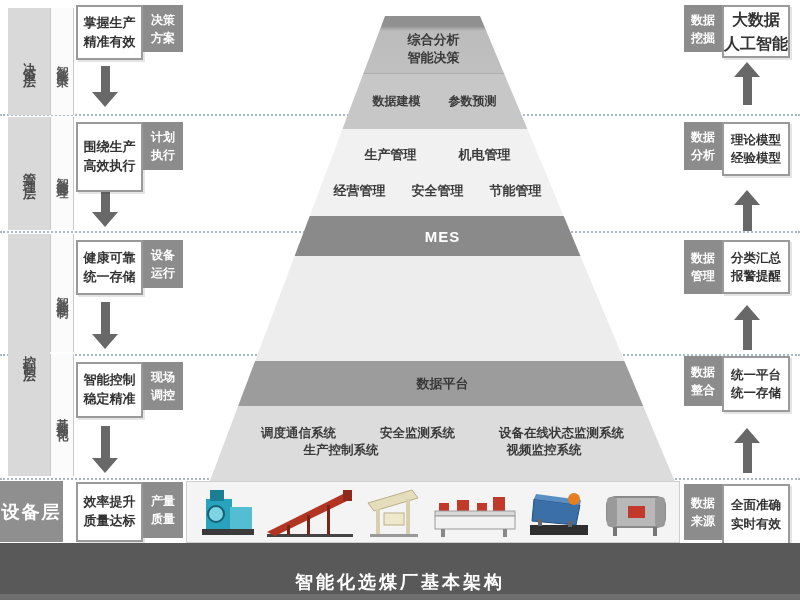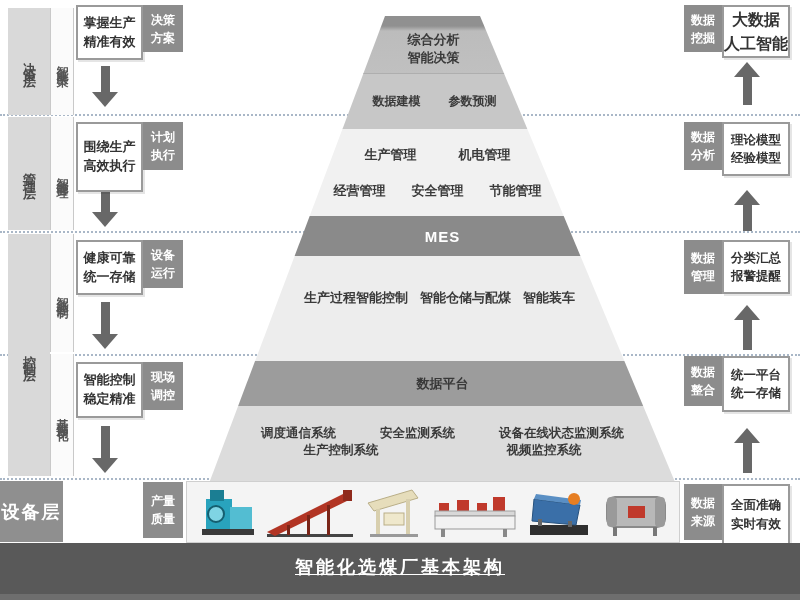--- a/index.html
+++ b/index.html
@@ -53,21 +53,21 @@
 
   
   #device-layer { position:absolute; left:0; top:481px; width:63px; height:61px; background:#8f8f8f;
                   color:#fff; font-weight:bold; font-size:18px; display:flex; align-items:center;
                   justify-content:center; letter-spacing:2px; z-index:3; }
 
   
   #bottom-bar { position:absolute; left:0; top:543px; width:800px; height:57px; background:#595959; z-index:5; }
   #bottom-bar .strip { position:absolute; bottom:0; left:0; width:100%; height:6px; background:#6e6e6e; }
   #diagram-title { width:100%; text-align:center; color:#fff; font-weight:bold; font-size:18px;
-                   letter-spacing:3px; padding-top:12px;text-decoration:underline; }
+                   letter-spacing:3px; padding-top:27px; }
 </style>
 </head>
 <body>
 
 <div id="canvas">
 
   <div class="dotline" style="top:114px"></div>
   <div class="dotline" style="top:231px"></div>
   <div class="dotline" style="top:354px"></div>
   <div class="dotline" style="top:478px"></div>
@@ -110,20 +110,24 @@
 
   <div class="wbox" style="left:76px; top:362px; width:67px; height:56px">
     <span>智能控制</span>
       <span>稳定精准</span>
   </div>
   <div class="gtag" style="left:143px; top:362px; width:40px; height:48px">
     <span>现场</span>
       <span>调控</span>
   </div>
 
+  <div class="wbox" style="left:76px; top:482px; width:67px; height:60px">
+    <span>效率提升</span>
+      <span>质量达标</span>
+  </div>
   <div class="gtag" style="left:143px; top:482px; width:40px; height:56px">
     <span>产量</span>
       <span>质量</span>
   </div>
 
   <div class="arrow" style="left:92px; top:66px">
       <div class="stem" style="height:26px"></div>
       <div class="head-down"></div>
     </div>
   <div class="arrow" style="left:92px; top:186px">
@@ -158,25 +162,20 @@
       <div class="prow" style="font-size:13px; gap:26px; transform:translateX(-5px)">
         <span>经营管理</span>
         <span>安全管理</span>
         <span>节能管理</span>
       </div>
     </div>
     <div class="band" id="band-mes">
       <div class="prow">MES</div>
     </div>
     <div class="band" id="band-ctrl">
-      <div class="prow" style="font-size:13px; gap:12px; transform:translateX(-3px); margin-bottom:22px">
-        <span>生产过程智能控制</span>
-        <span>智能仓储与配煤</span>
-        <span>智能装车</span>
-      </div>
     </div>
     <div class="band" id="band-platform">
       <div class="prow">数据平台</div>
     </div>
     <div class="band" id="band-sys">
       <div class="prow" style="font-size:12.5px; gap:44px">
         <span>调度通信系统</span>
         <span>安全监测系统</span>
         <span>设备在线状态监测系统</span>
       </div>

